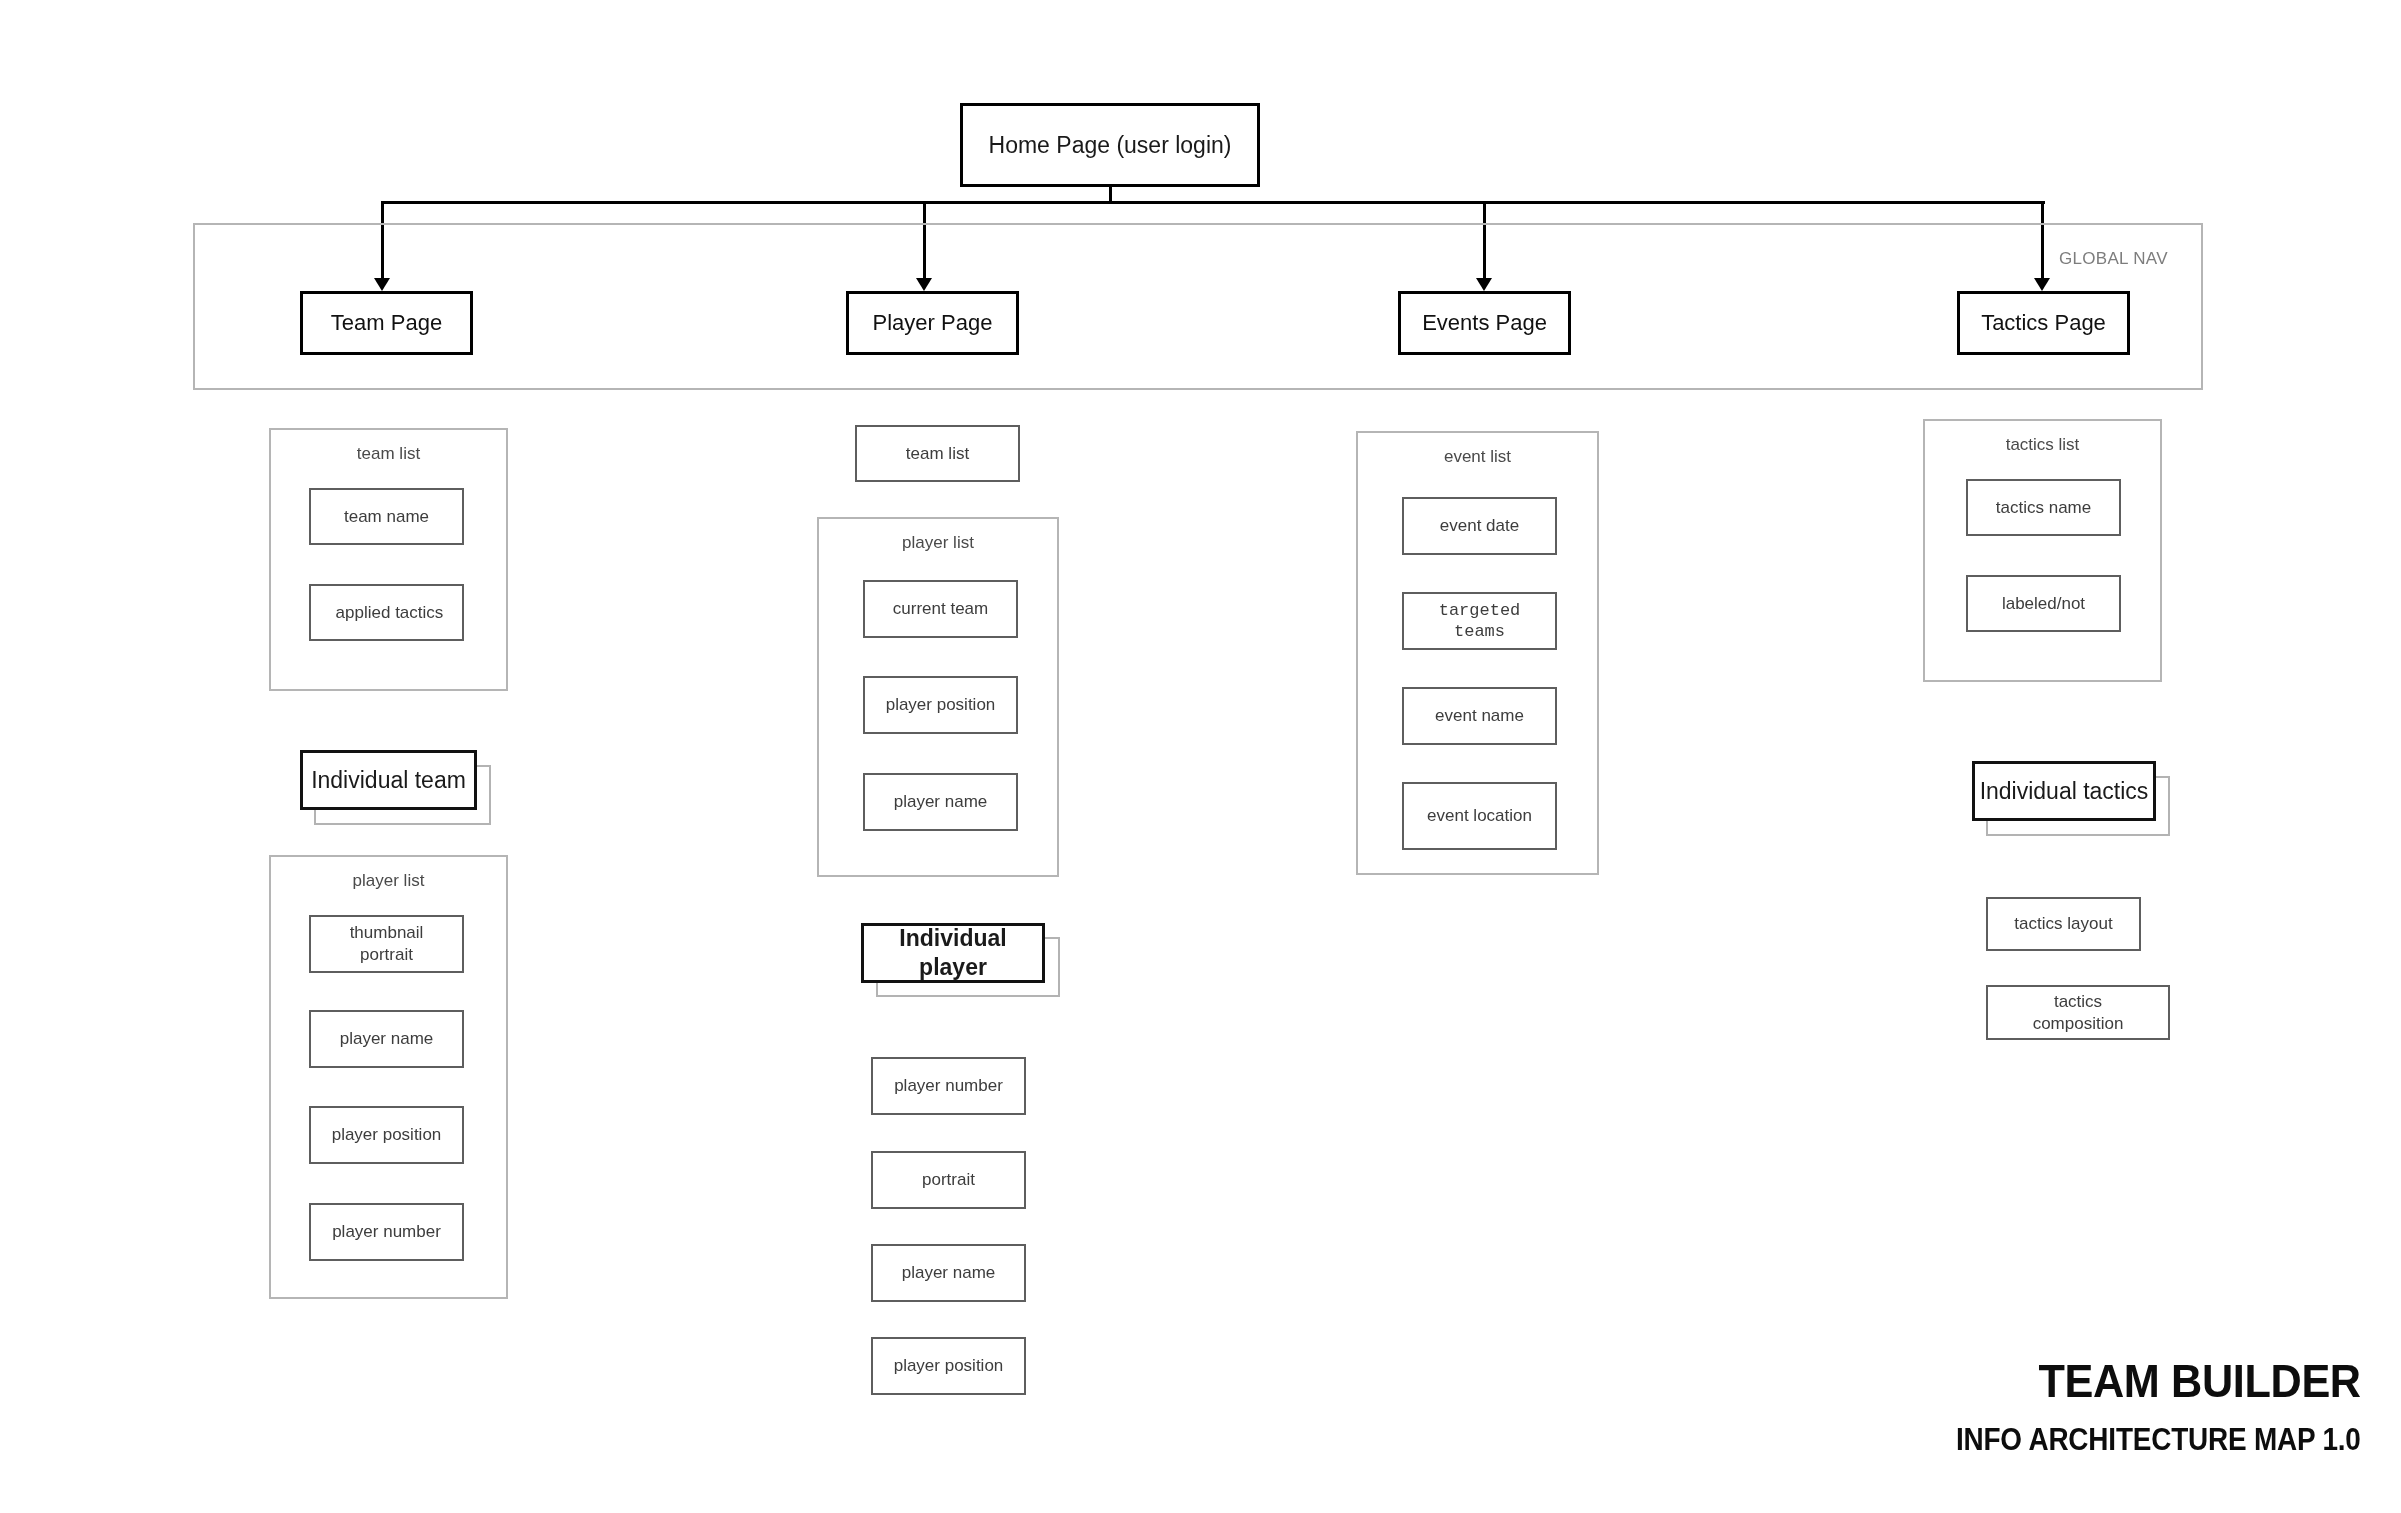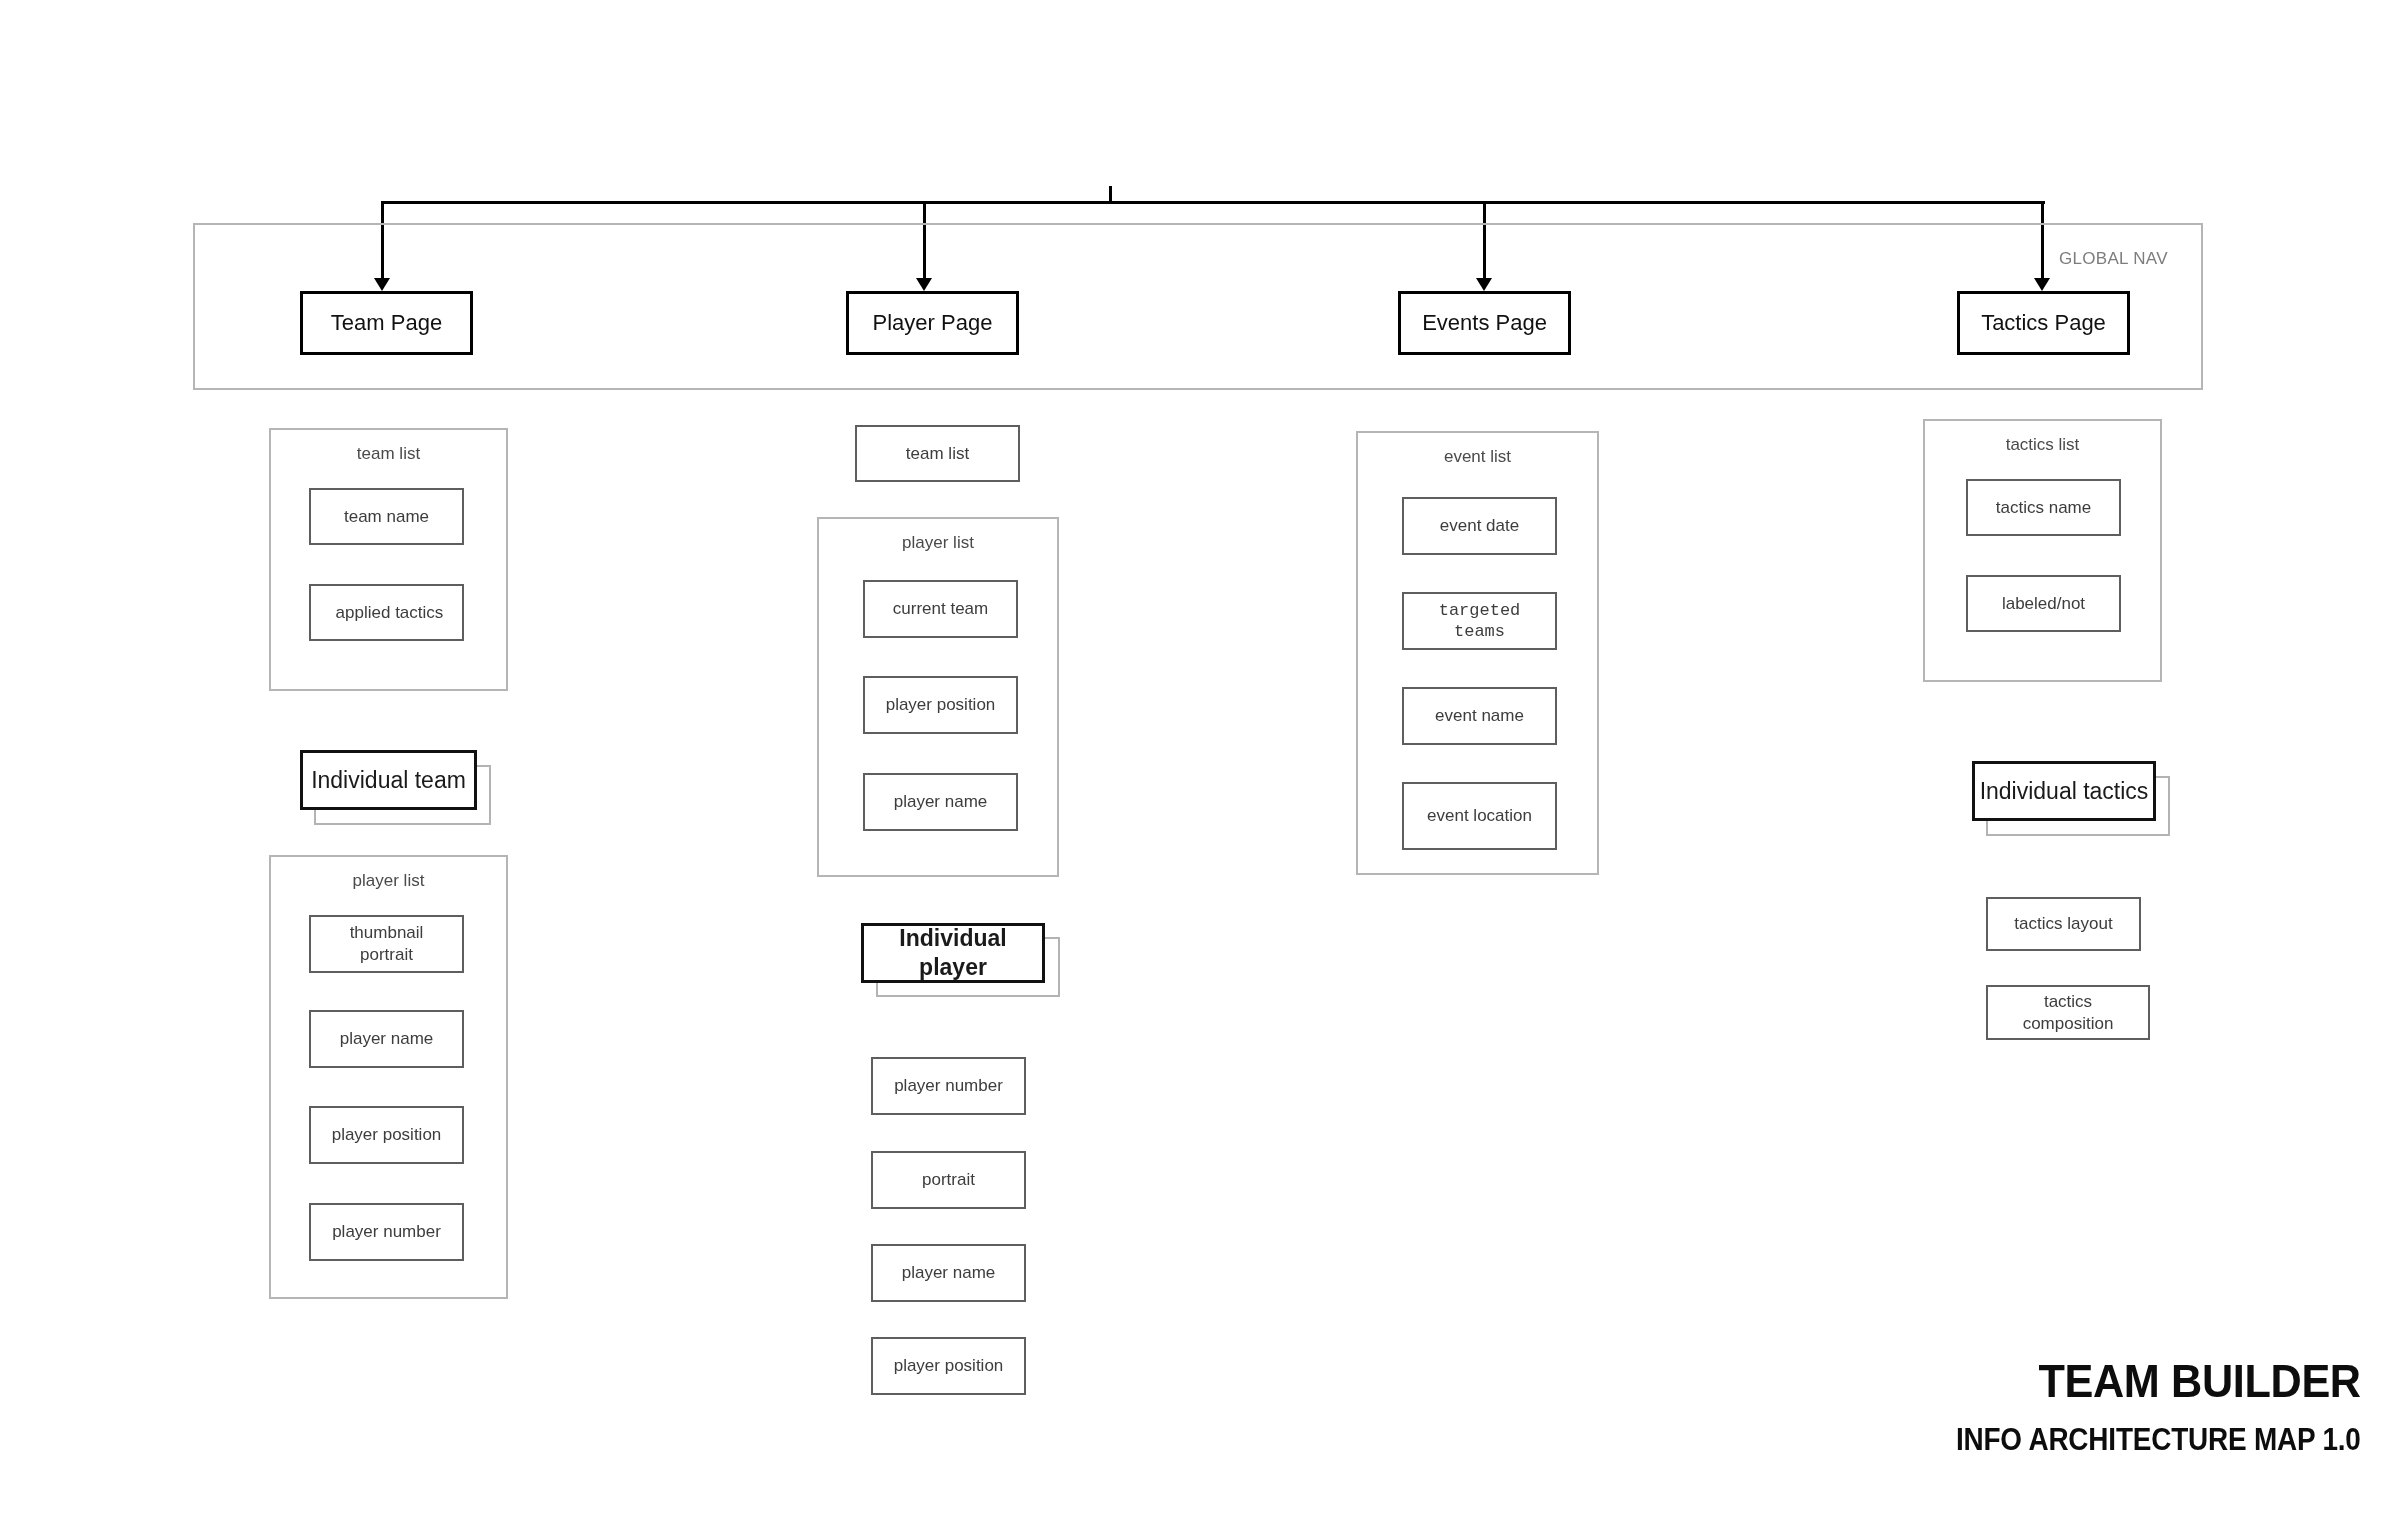--- a/index.html
+++ b/index.html
@@ -138,20 +138,21 @@
     transform-origin: right center;
     white-space: nowrap;
     margin-top: 13.8px;
   }
 </style>
 </head>
 <body>
 
 <div id="canvas">
 
+  <div class="node root" style="left:960px; top:103px; width:300px; height:84px;">Home Page (user login)</div>
 
   <div class="line-v" style="left:1109px; top:186px; height:17px;"></div>
 
   <div class="line-h" style="left:383px; top:201px; width:1662px;"></div>
 
   <div class="line-v" style="left:381px; top:201px; height:80px;"></div>
   <div class="arrow-head" style="left:374px; top:278px;"></div>
 
   <div class="line-v" style="left:923px; top:201px; height:80px;"></div>
   <div class="arrow-head" style="left:916px; top:278px;"></div>
@@ -221,21 +222,21 @@
   <div class="group" style="left:1923px; top:419px; width:239px; height:263px;">
     <div class="group-title">tactics list</div>
   </div>
   <div class="node field" style="left:1966px; top:479px; width:155px; height:57px;">tactics name</div>
   <div class="node field" style="left:1966px; top:575px; width:155px; height:57px;">labeled/not</div>
 
   <div class="card-stack" style="left:1986px; top:776px; width:184px; height:60px;"></div>
   <div class="node card" style="left:1972px; top:761px; width:184px; height:60px;">Individual tactics</div>
 
   <div class="node field" style="left:1986px; top:897px; width:155px; height:54px;">tactics layout</div>
-  <div class="node field two-line" style="left:1986px; top:985px; width:164px; height:55px; flex-direction:column;">
+  <div class="node field two-line" style="left:1986px; top:985px; width:184px; height:55px; flex-direction:column;">
     <span>tactics</span>
     <span>composition</span>
   </div>
 
   <div id="title-block" style="right:40px; bottom:55px;">
     <div id="doc-title">TEAM BUILDER</div>
     <div id="doc-subtitle">INFO ARCHITECTURE MAP 1.0</div>
   </div>
 
 </div>

